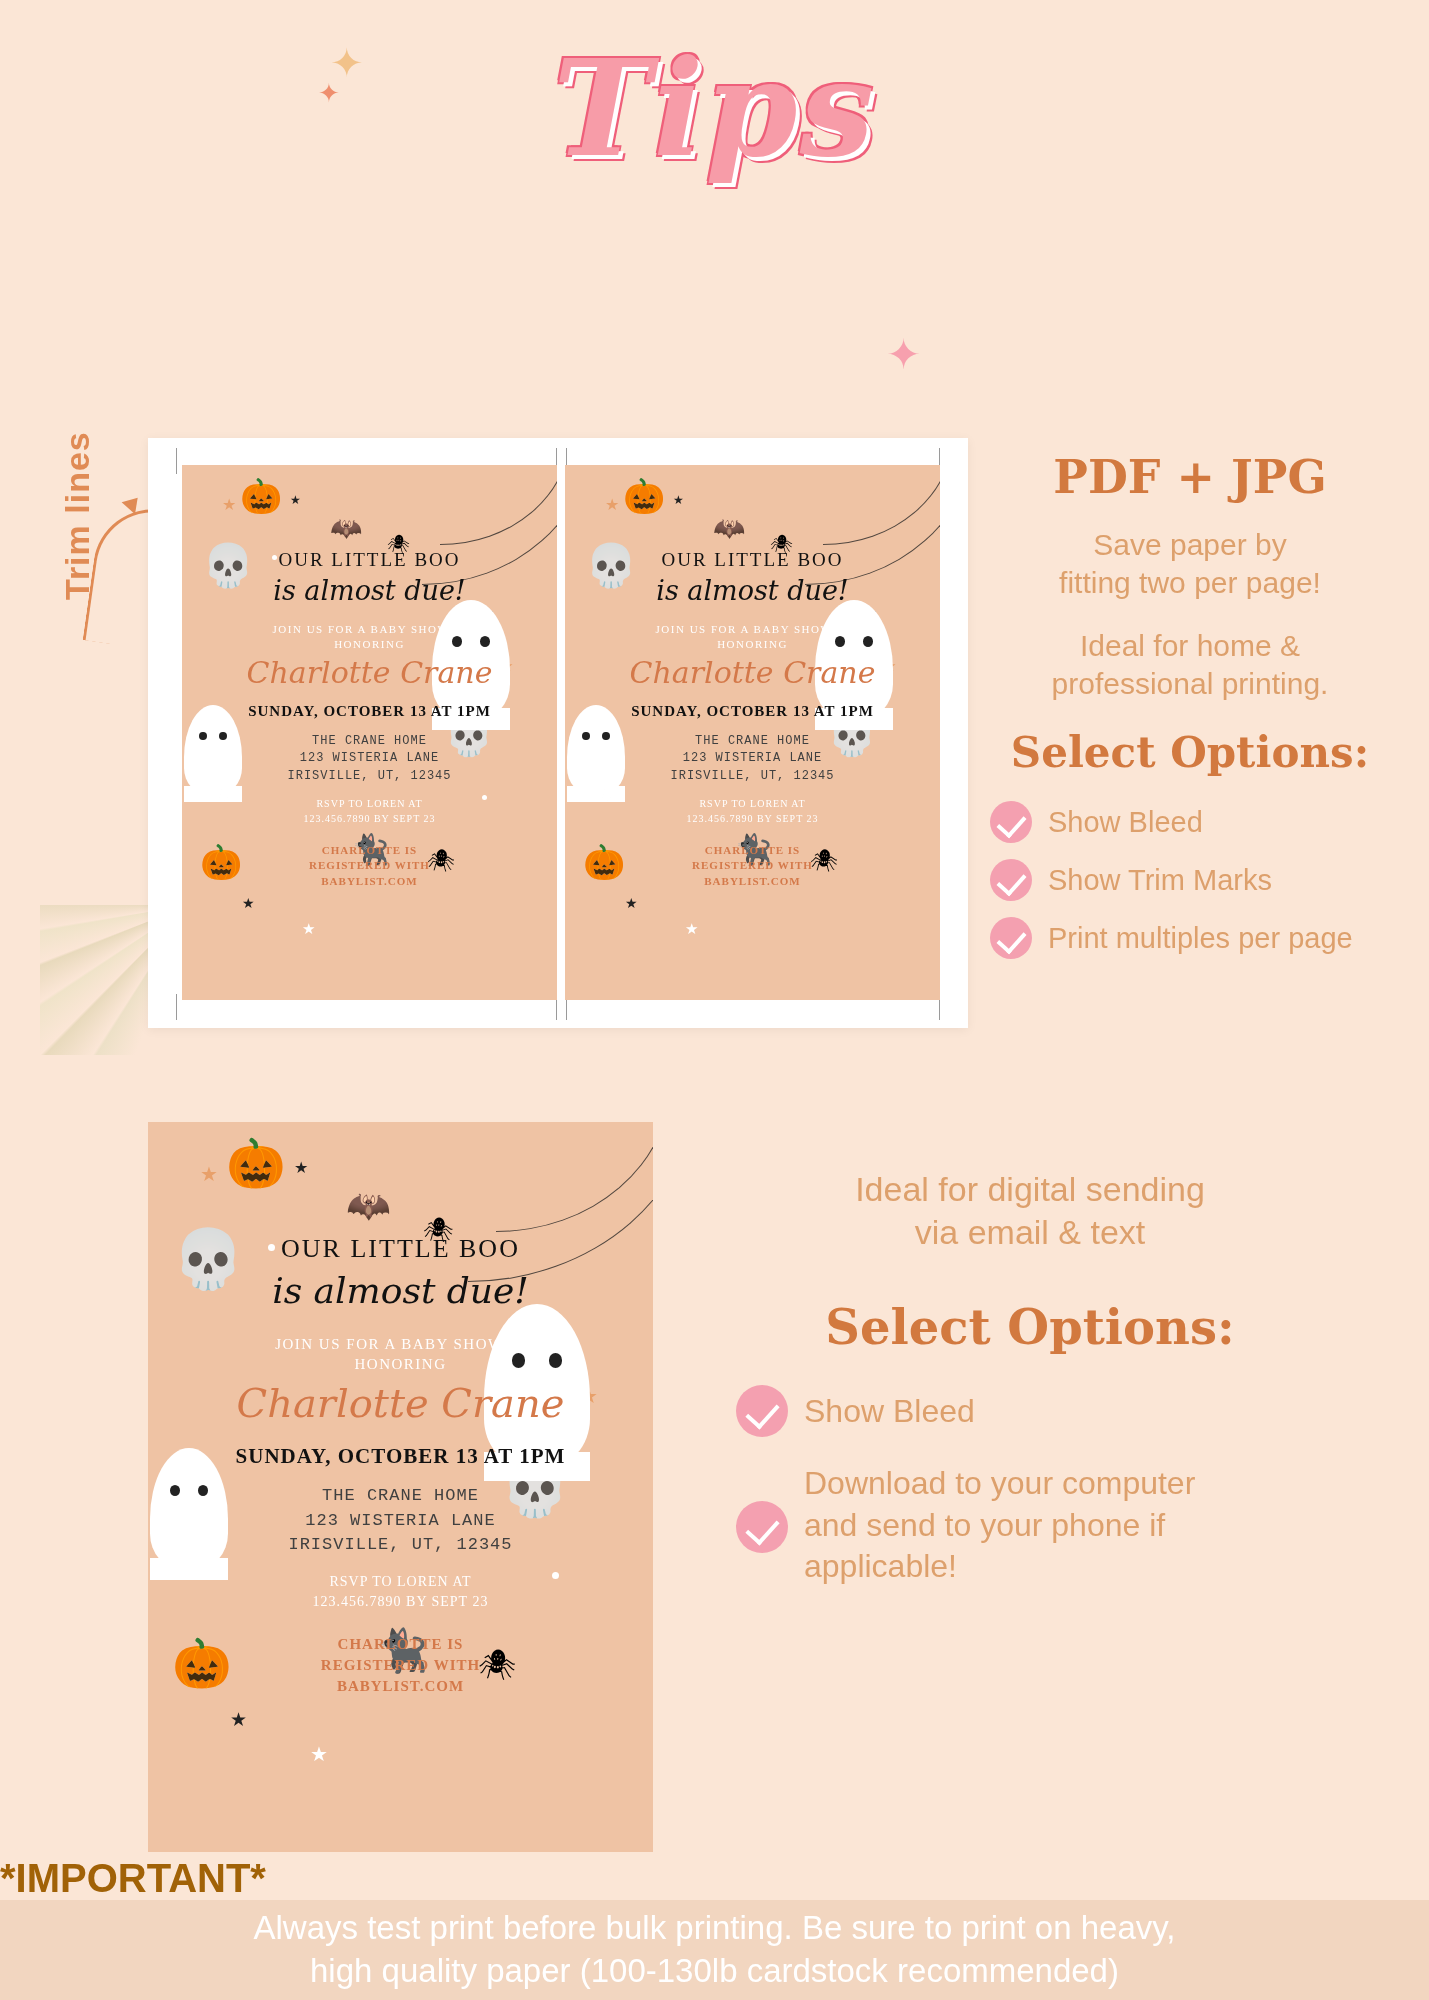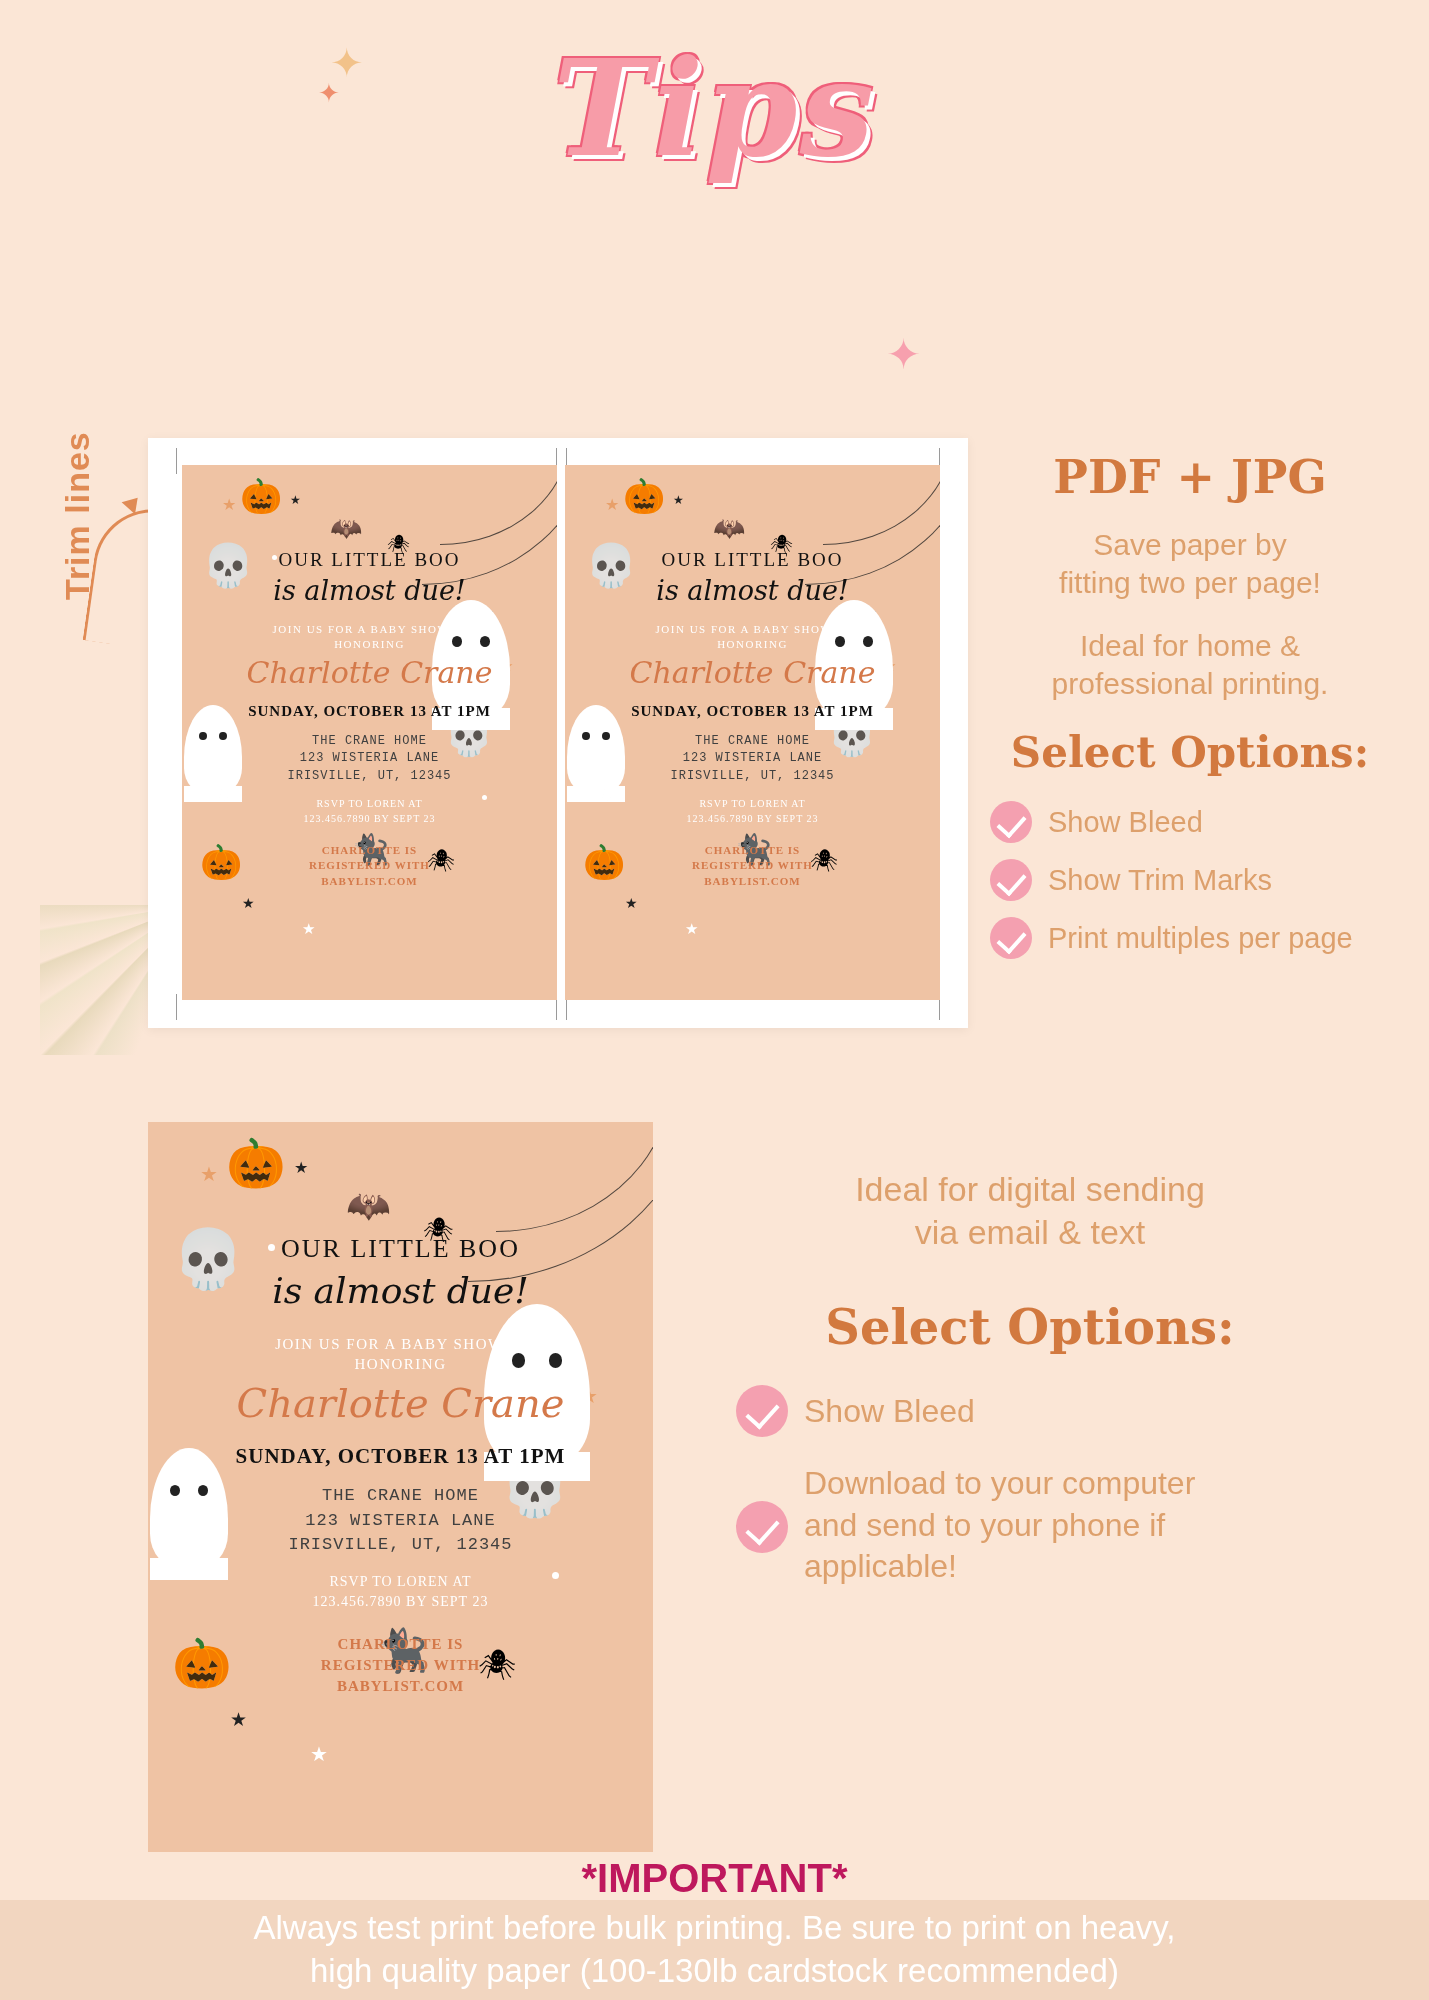--- a/index.html
+++ b/index.html
@@ -181,25 +181,24 @@
   .check.big:after { left: 17px; top: 12px; width: 15px; height: 26px; }
   .opt-label {
     font-family: "Liberation Sans", sans-serif;
     color: #dda06c; font-size: 29px; line-height: 1.2;
   }
   .opt-label.lg { font-size: 32px; }
 
   
   .important {
     position: absolute; left: 0; top: 1856px; width: 1429px;
-    text-align: center;
     font-family: "Liberation Sans", sans-serif;
     font-weight: bold;
     font-size: 40px;
-    color: #be185d;
+    color: #a16207;
   }
   .footer-band {
     position: absolute; left: 0; top: 1900px; width: 1429px; height: 100px;
     background: #f2d6c0;
     display: flex; align-items: center; justify-content: center;
   }
   .footer-text {
     text-align: center;
     color: #fff;
     font-size: 33px;

